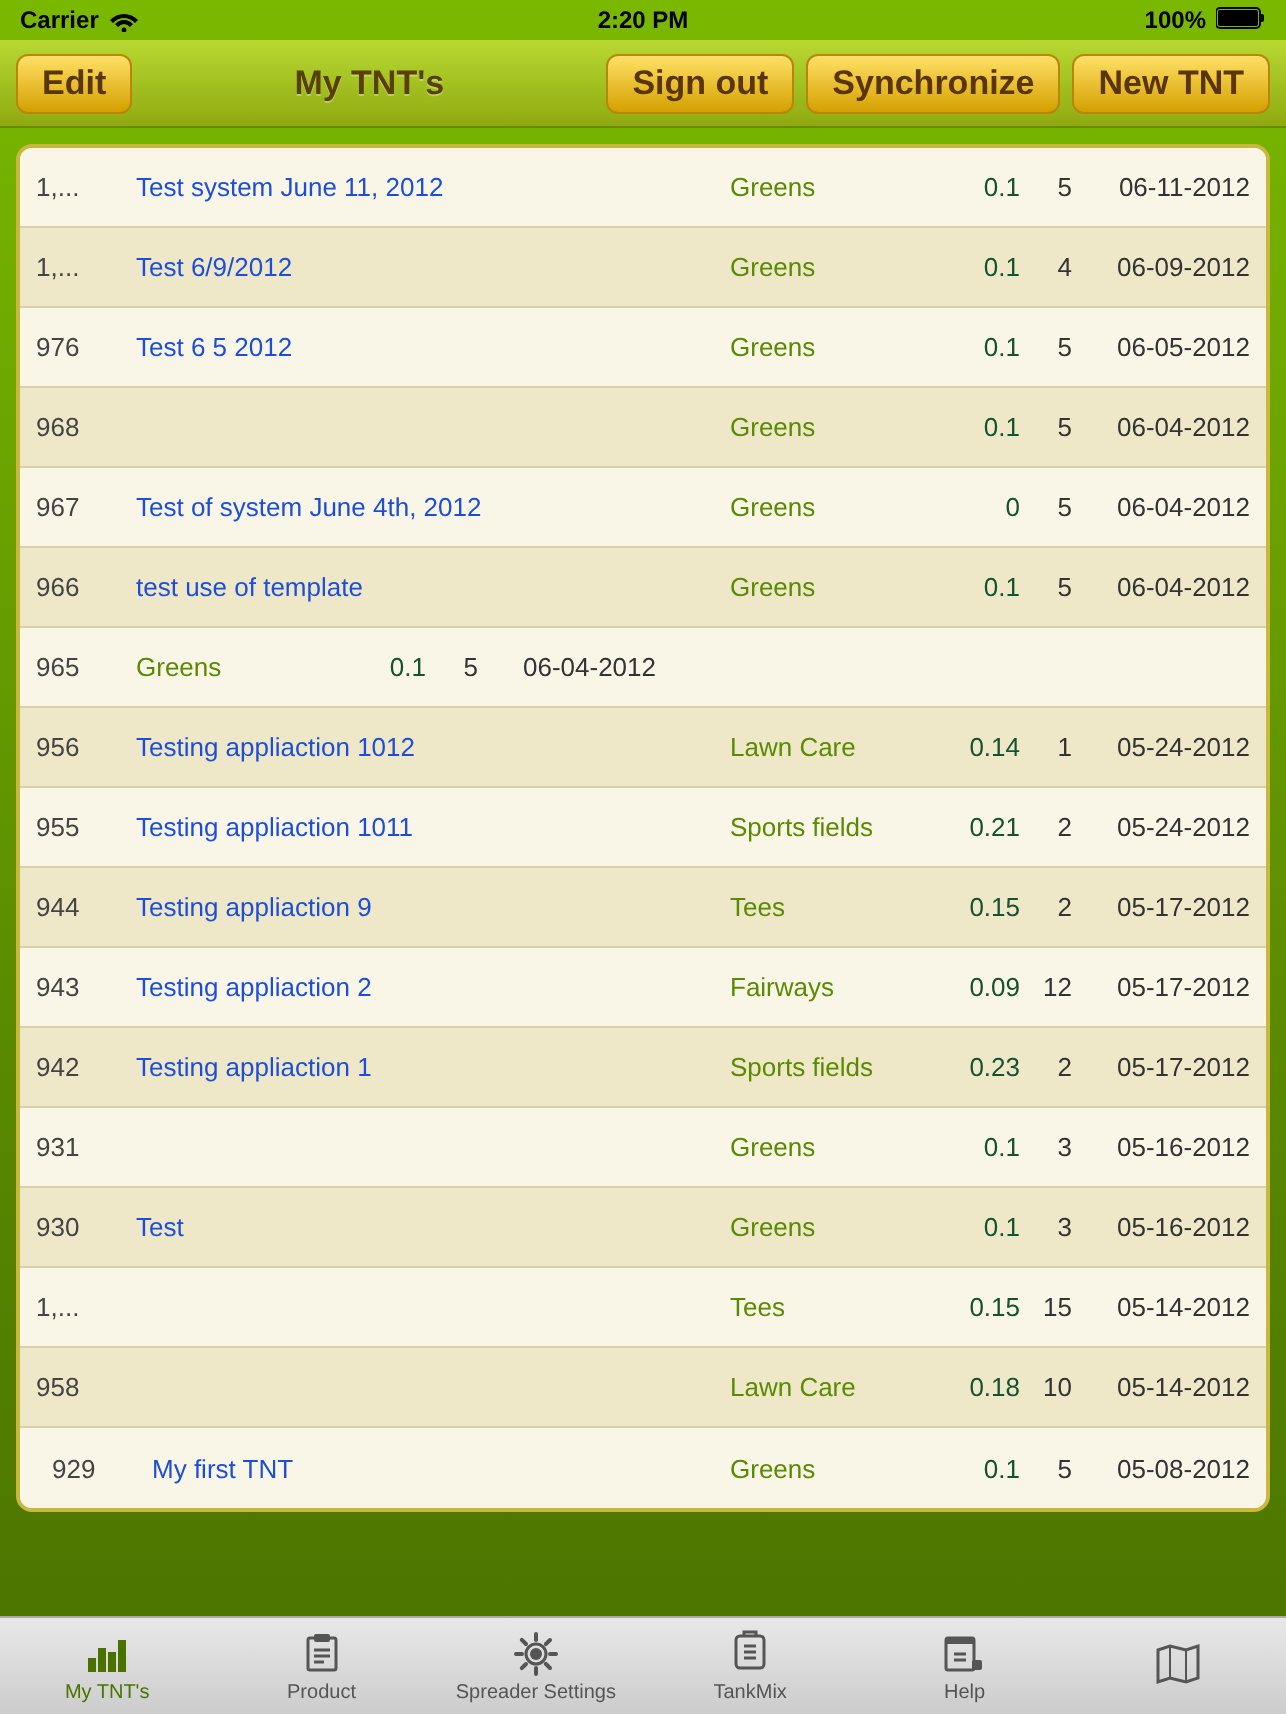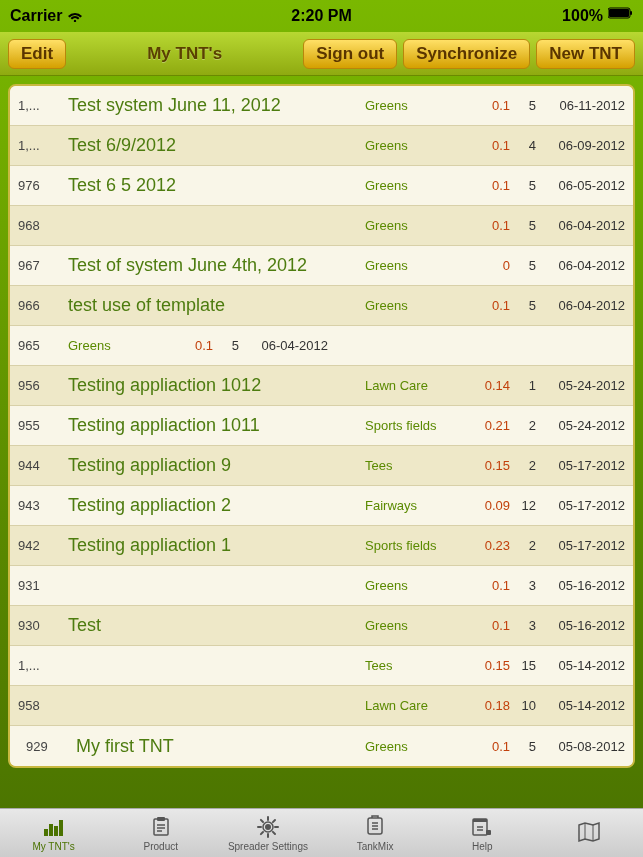--- a/index.html
+++ b/index.html
@@ -12,22 +12,22 @@
       position: relative;
     }
 
     
     .status-bar {
       height: 20px;
       background: transparent;
       display: flex;
       align-items: center;
       justify-content: space-between;
-      padding: 16px 10px;
-      font-size: 16px;
+      padding: 4px 10px;
+      font-size: 12px;
       font-weight: 600;
       color: #000;
     }
     .status-left { display: flex; align-items: center; gap: 5px; }
     .status-center { position: absolute; left: 50%; transform: translateX(-50%); }
     .status-right { display: flex; gap: 5px; }
 
     
     .nav-bar {
       height: 44px;
@@ -82,23 +82,23 @@
       align-items: center;
       border-bottom: 1px solid #d8d0a8;
       padding: 0 8px;
       min-height: 40px;
     }
     .table-row:last-child { border-bottom: none; padding-left: 16px; }
     .table-row:nth-child(odd) { background: #f9f6e8; }
     .table-row:nth-child(even) { background: #eee8c8; }
 
     .col-id { width: 50px; font-size: 13px; color: #444; flex-shrink: 0; }
-    .col-name { flex: 1; font-size: 18px; color: #4d7c0f; padding-right: 8px; }
+    .col-name { flex: 1; font-size: 13px; color: #1d4ed8; padding-right: 8px; }
     .col-category { width: 100px; font-size: 13px; color: #5a8a00; flex-shrink: 0; }
-    .col-num1 { width: 45px; font-size: 13px; color: #c2410c; text-align: right; flex-shrink: 0; }
+    .col-num1 { width: 45px; font-size: 13px; color: #14532d; text-align: right; flex-shrink: 0; }
     .col-num2 { width: 30px; font-size: 13px; color: #333; text-align: right; flex-shrink: 0; padding: 0 4px; }
     .col-date { width: 85px; font-size: 13px; color: #333; text-align: right; flex-shrink: 0; }
 
     
     .tab-bar {
       position: absolute;
       bottom: 0;
       left: 0;
       right: 0;
       height: 49px;

